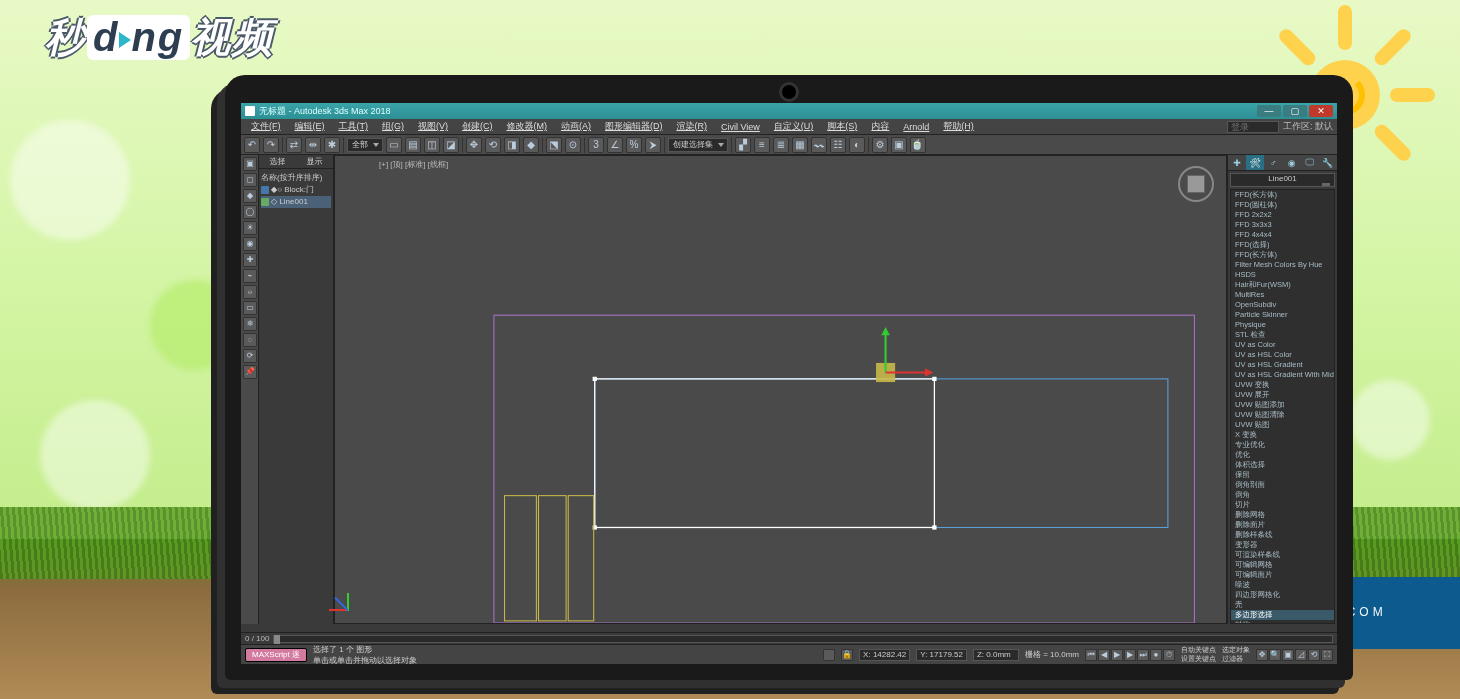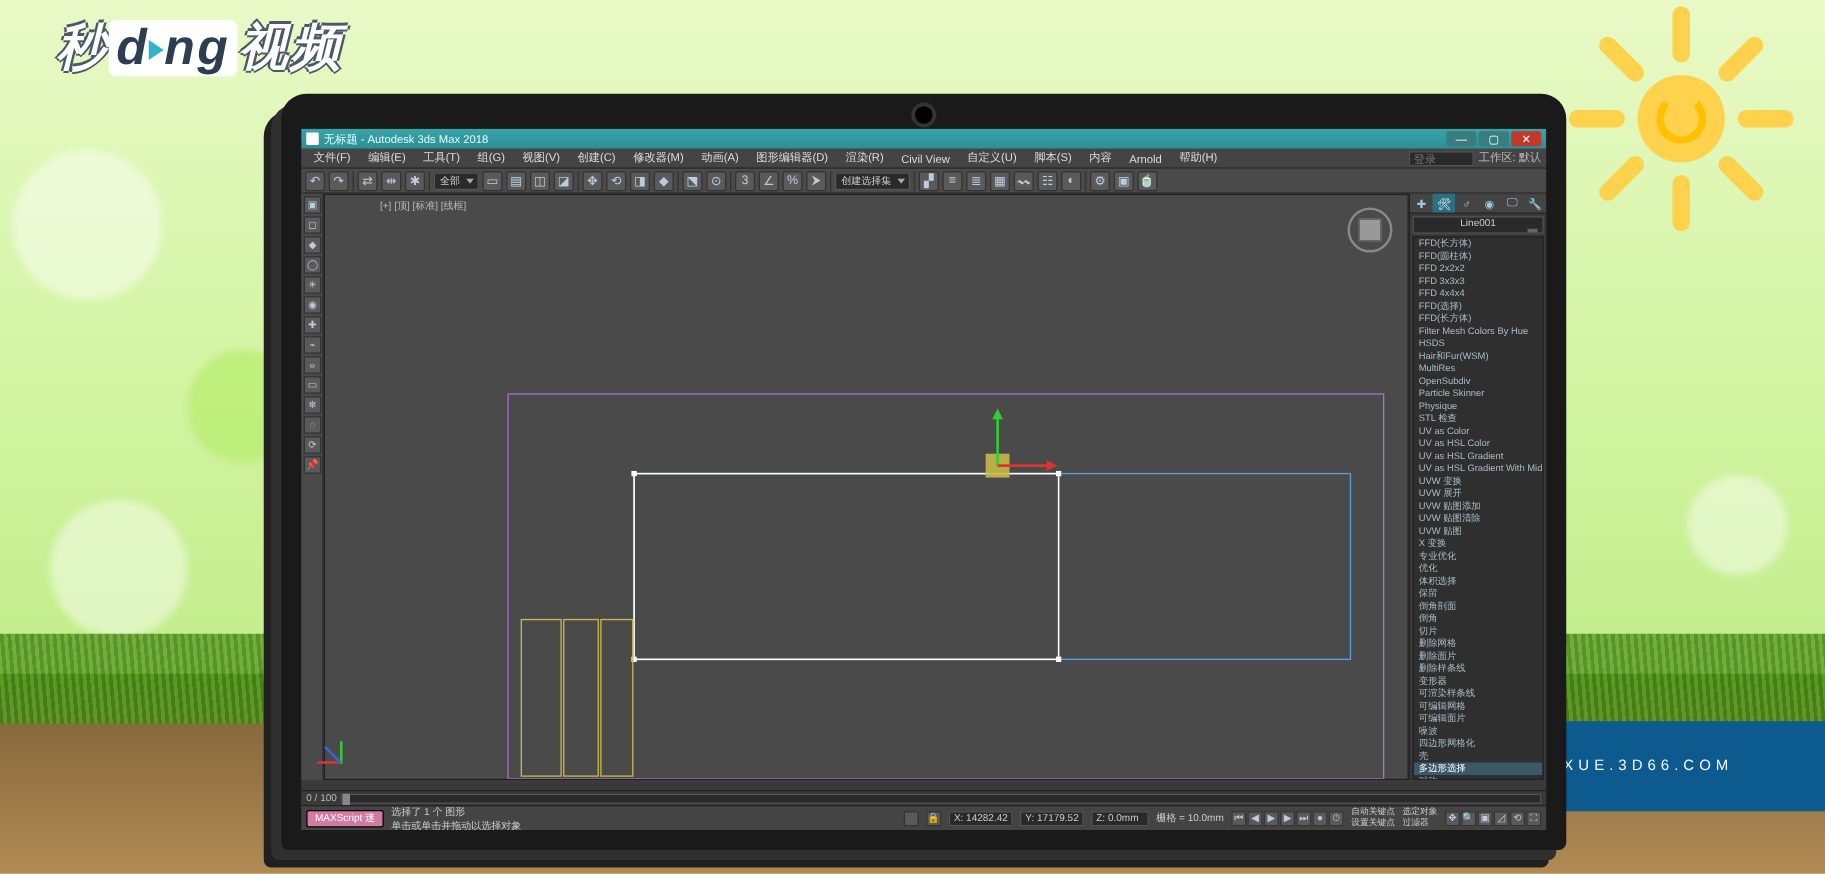--- a/index.html
+++ b/index.html
@@ -77,21 +77,21 @@
   }
   .brand .picon .tri {
     width:0;height:0;border-left:14px solid #fff;border-top:9px solid transparent;border-bottom:9px solid transparent;margin-left:4px;
   }
   .brand .txt { line-height:1.15; }
   .brand .t1 { font-size:26px; letter-spacing:4px; font-weight:500; }
   .brand .t2 { font-size:12px; letter-spacing:4px; opacity:0.95; }
 
   
   .laptop {
-    position:absolute; left:225px; top:75px; width:1028px; height:605px;
+    position:absolute; left:225px; top:75px; width:1128px; height:605px;
   }
   .bezel {
     position:absolute; inset:0;
     background:#1a1a1a;
     border-radius:20px 20px 6px 6px;
     box-shadow: -8px 8px 0 #303030, -14px 14px 0 #202020;
   }
   .camera {
     position:absolute; left:50%; top:10px; width:14px;height:14px;
     background:#000; border-radius:50%; transform:translateX(-50%);
@@ -115,21 +115,21 @@
   .titlebar .spacer { flex:1; }
   .winbtn { width:24px;height:12px;margin-left:2px;display:flex;align-items:center;justify-content:center;border-radius:2px; }
   .winbtn.min{background:#3a7d80;} .winbtn.max{background:#3a7d80;} .winbtn.close{background:#c0392b;}
   .winbtn span{font-size:9px;line-height:1;color:#fff;}
 
   .menubar {
     height:16px; background:#444; display:flex; align-items:center;
     padding:0 4px; gap:2px; border-bottom:1px solid #222;
   }
   .menubar .mi {
-    padding:0 6px; font-size:9px; color:#ddd; cursor:default; white-space:nowrap;
+    padding:0 6px; font-size:9px; color:#ddd; cursor:default; white-space:nowrap;text-decoration:underline;
   }
   .menubar .right { margin-left:auto; display:flex; align-items:center; gap:4px; }
   .menubar input.search {
     background:#2a2a2a; border:1px solid #555; color:#ccc;
     font-size:9px; width:52px; height:12px; padding:0 3px;
   }
   .menubar .ws { font-size:9px;color:#bbb; }
 
   .toolbar {
     height:20px; background:#4a4a4a; display:flex; align-items:center;
@@ -374,20 +374,31 @@
         <div class="vt">✚</div>
         <div class="vt">⌁</div>
         <div class="vt">⦵</div>
         <div class="vt">▭</div>
         <div class="vt">❄</div>
         <div class="vt">◌</div>
         <div class="vt">⟳</div>
         <div class="vt">📌</div>
       </div>
 
+      <div class="explorer">
+        <div class="hdr">
+          <span>选择</span>
+          <span>显示</span>
+        </div>
+        <div class="tree">
+          <div class="row">名称(按升序排序)</div>
+          <div class="row"><span class="ico"></span><span>◆○ Block:门</span></div>
+          <div class="row sel"><span class="ico" style="background:#6a6"></span><span>◇ Line001</span></div>
+        </div>
+      </div>
 
       <div class="viewport">
         <div class="vp-label">[+] [顶] [标准] [线框]</div>
         <div class="viewcube">
             <div class="c"></div>
           </div>
         <div class="axis-gizmo">
           <div class="ax x"></div>
             <div class="ax y"></div>
             <div class="ax z"></div>

